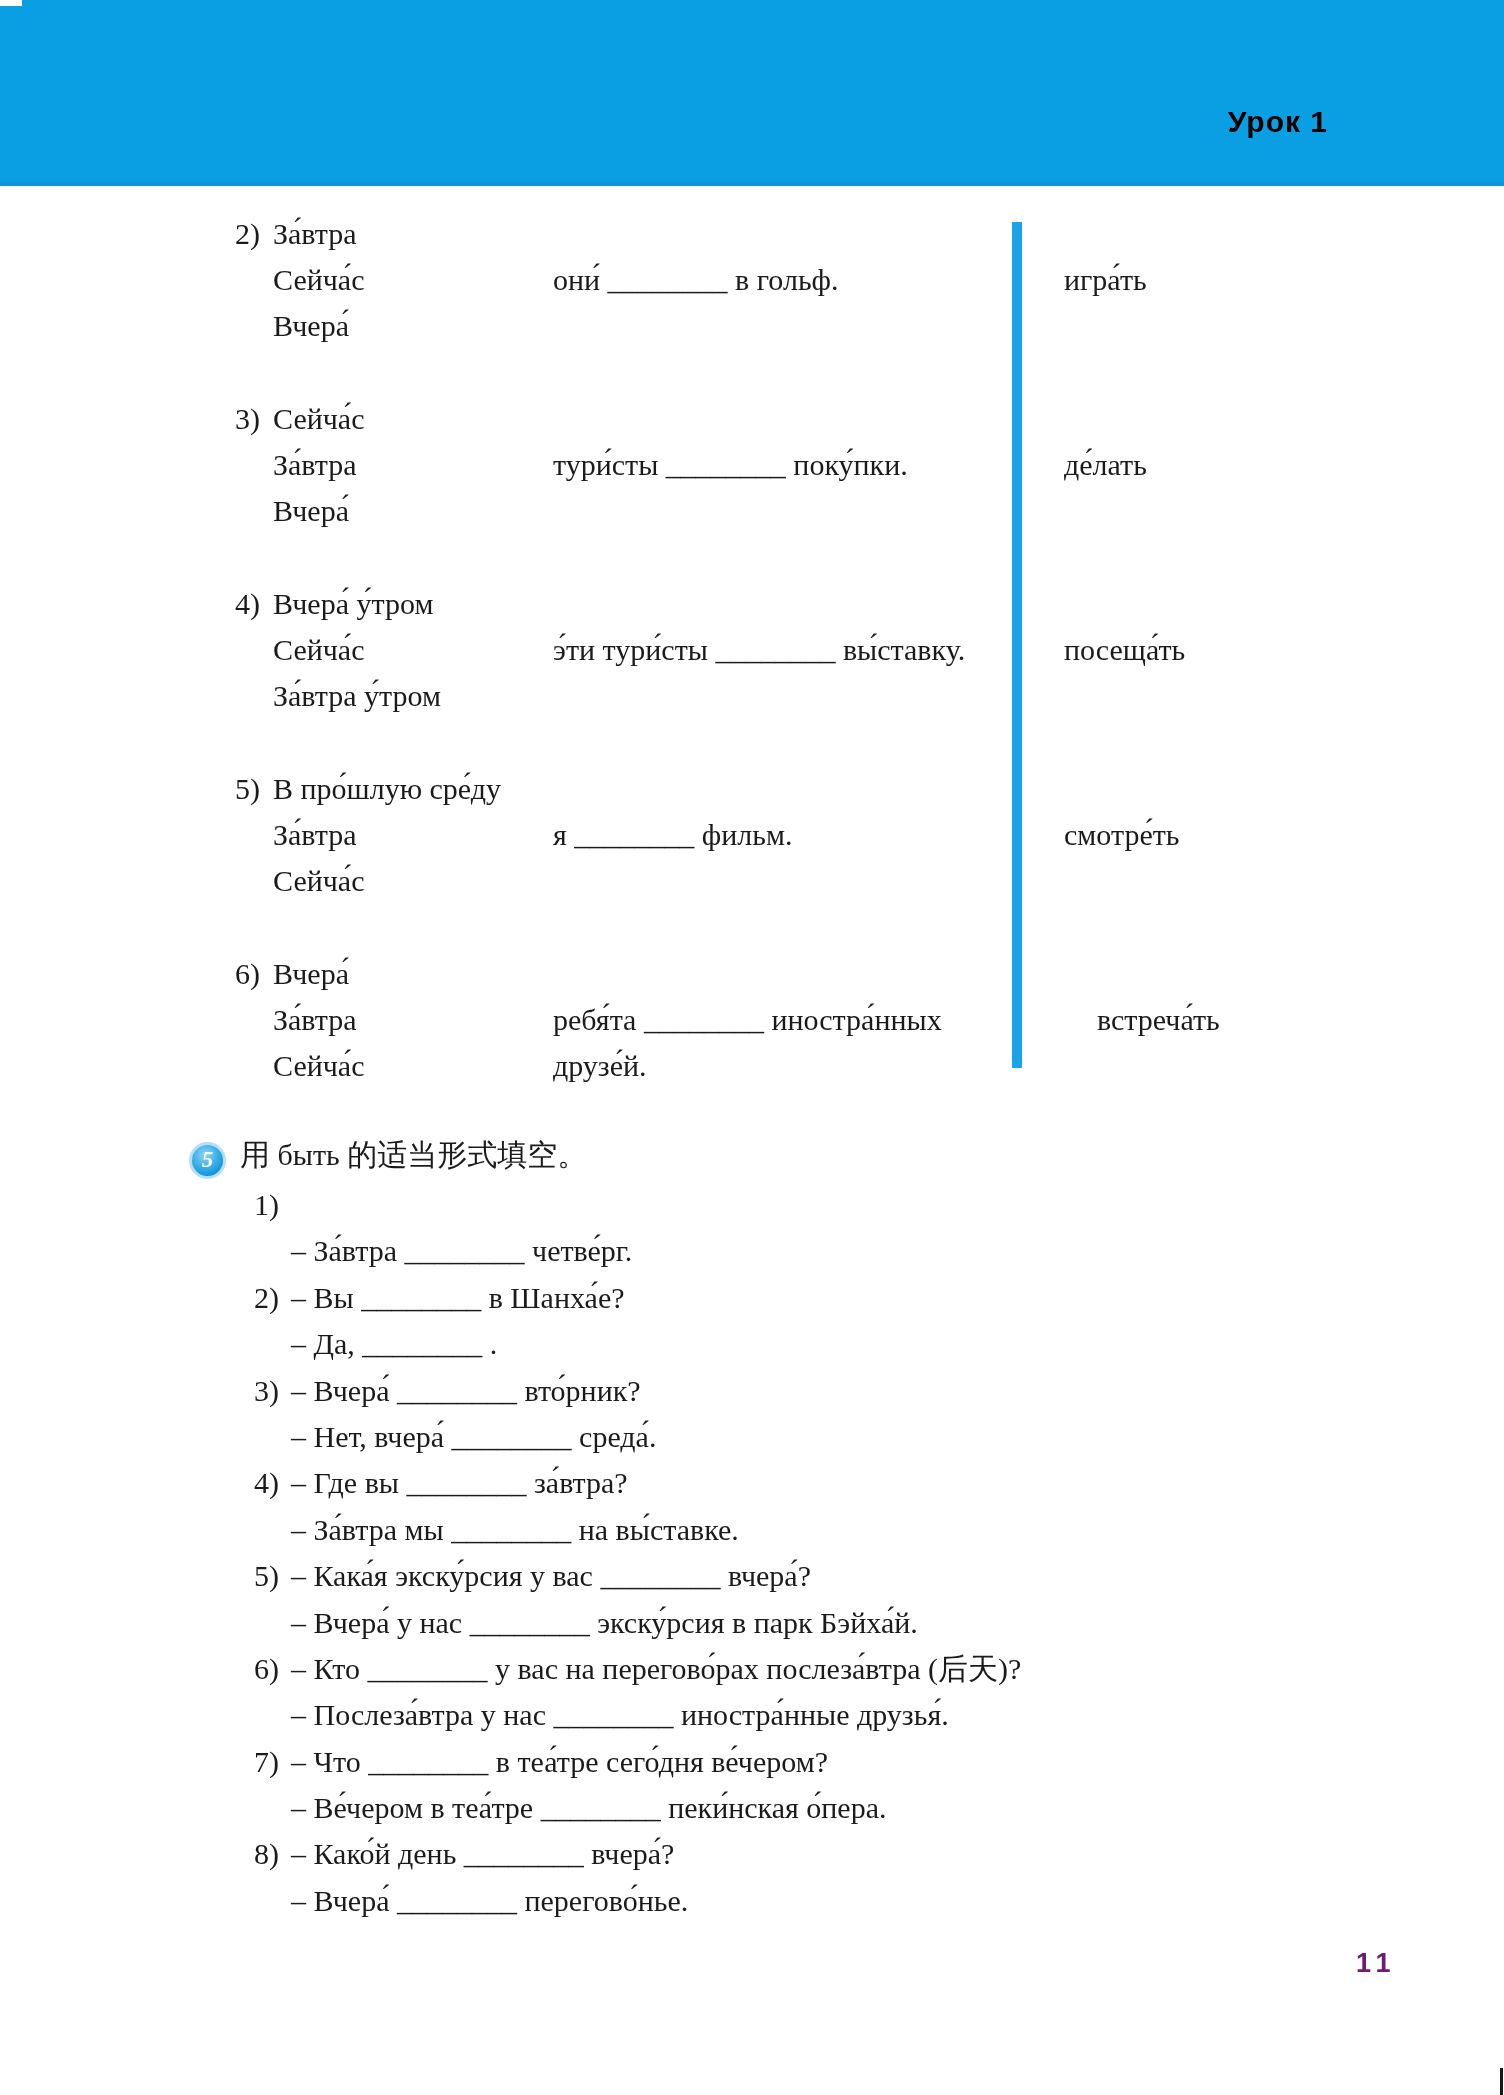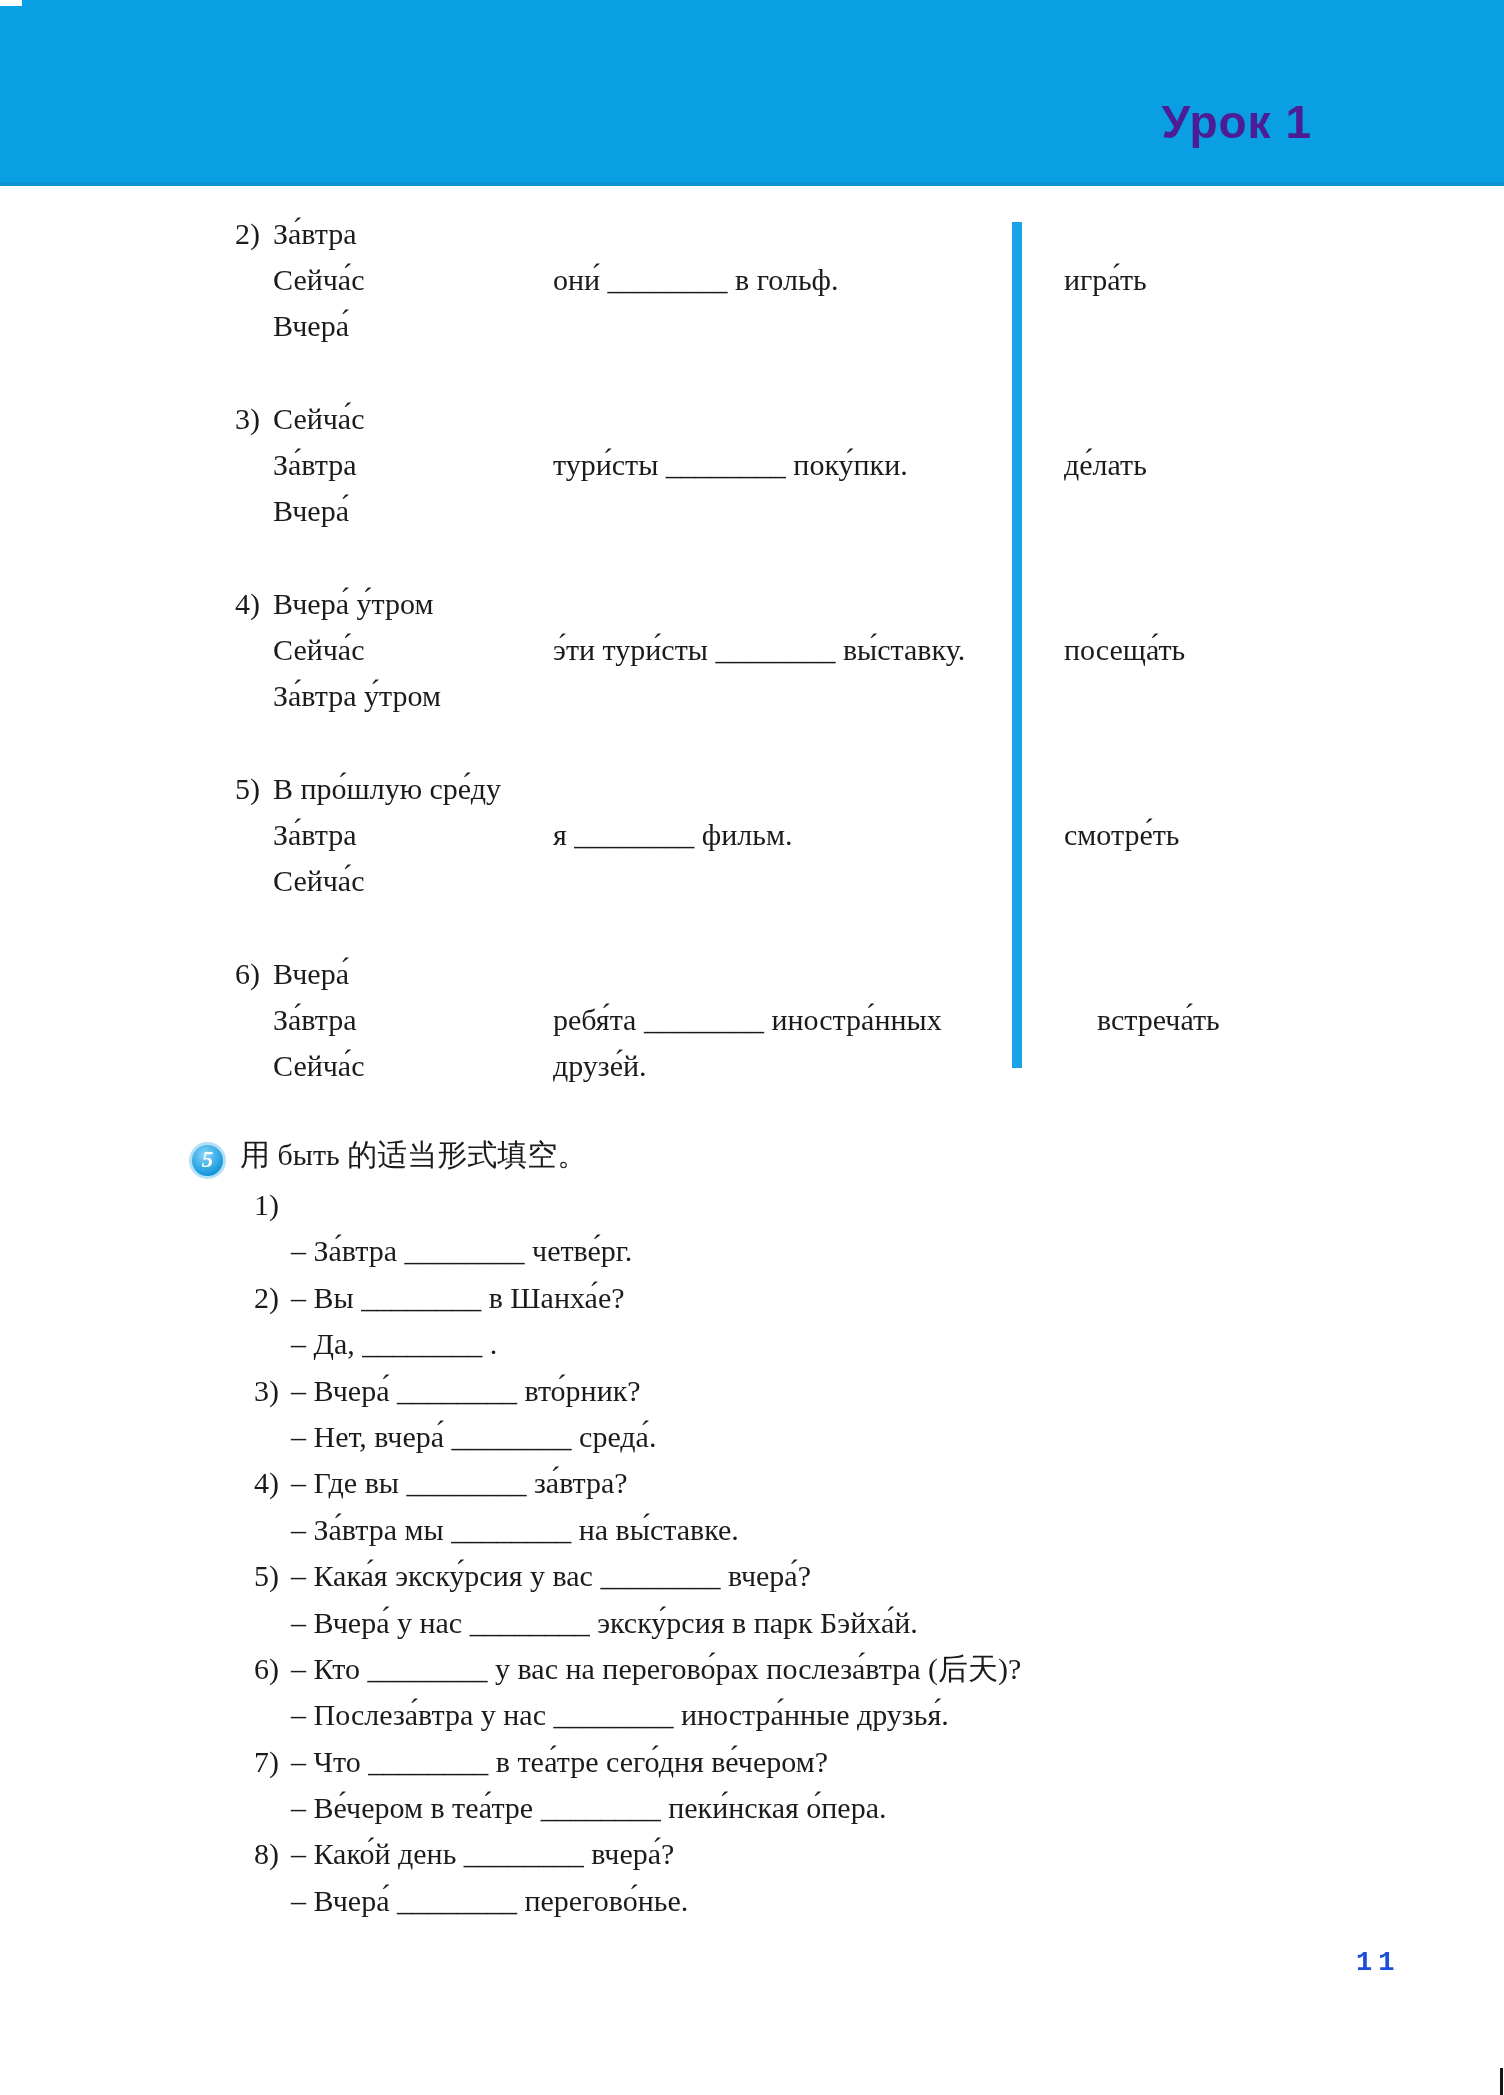--- a/index.html
+++ b/index.html
@@ -7,23 +7,23 @@
     position:relative;width:1504px;height:2095px;margin:0 auto;
     background:#ffffff;overflow:hidden;
     font-family:"Liberation Serif",serif;color:#1b1b1b;
   }
   
   .header-bar{
     position:absolute;left:0;top:0;width:1504px;height:186px;
     background:#0a9ee2;border-bottom:4px solid #0d92d3;box-sizing:border-box;
   }
   .lesson-title{
-    position:absolute;top:104px;right:192px;
+    position:absolute;top:104px;right:176px;
     font-family:"Liberation Sans",sans-serif;font-weight:bold;
-    font-size:46px;line-height:36px;color:#4c1d95;letter-spacing:1px;
+    font-size:30px;line-height:36px;color:#000000;letter-spacing:1px;
   }
   .scan-notch{position:absolute;left:0;top:0;width:22px;height:6px;background:#ffffff;}
   .scan-edge{position:absolute;left:1500px;top:2068px;width:3px;height:27px;background:#161616;}
   
   .section-divider{
     position:absolute;left:1012px;top:222px;width:10px;height:846px;
     background:#1aa3e7;
   }
   .ex4-item{
     position:absolute;left:235px;width:1180px;height:138px;
@@ -60,22 +60,22 @@
     font-size:30px;line-height:46px;white-space:nowrap;
   }
   .ex5-title .verb-bold{font-weight:normal;}
   .ex5-list{position:absolute;left:0;top:1182px;width:1504px;}
   .ex5-line{position:relative;height:46.4px;font-size:30px;line-height:46.4px;white-space:nowrap;}
   .ex5-num{position:absolute;left:254px;top:0}
   .ex5-text{position:absolute;left:291px;top:0}
   
   .page-number{
     position:absolute;left:1356px;top:1948px;
-    font-family:Liberation Mono, monospace;font-weight:bold;
-    font-size:27px;color:#1d4ed8;letter-spacing:6px;
+    font-family:Liberation Sans, sans-serif;font-weight:bold;
+    font-size:27px;color:#701a75;letter-spacing:6px;
   }
 </style>
 </head>
 <body>
 
 <div class="page">
 
   <div class="header-bar">
     <div class="lesson-title">Урок 1</div>
   </div>

